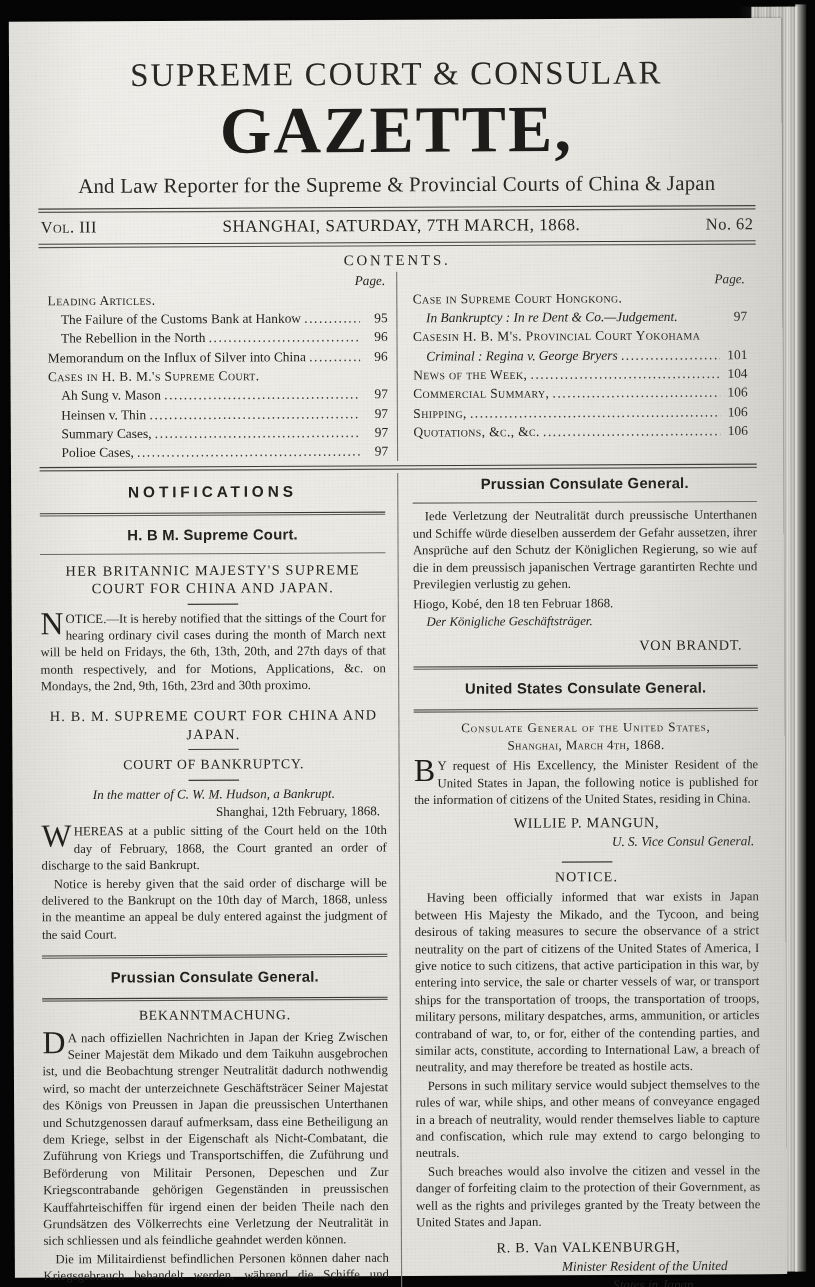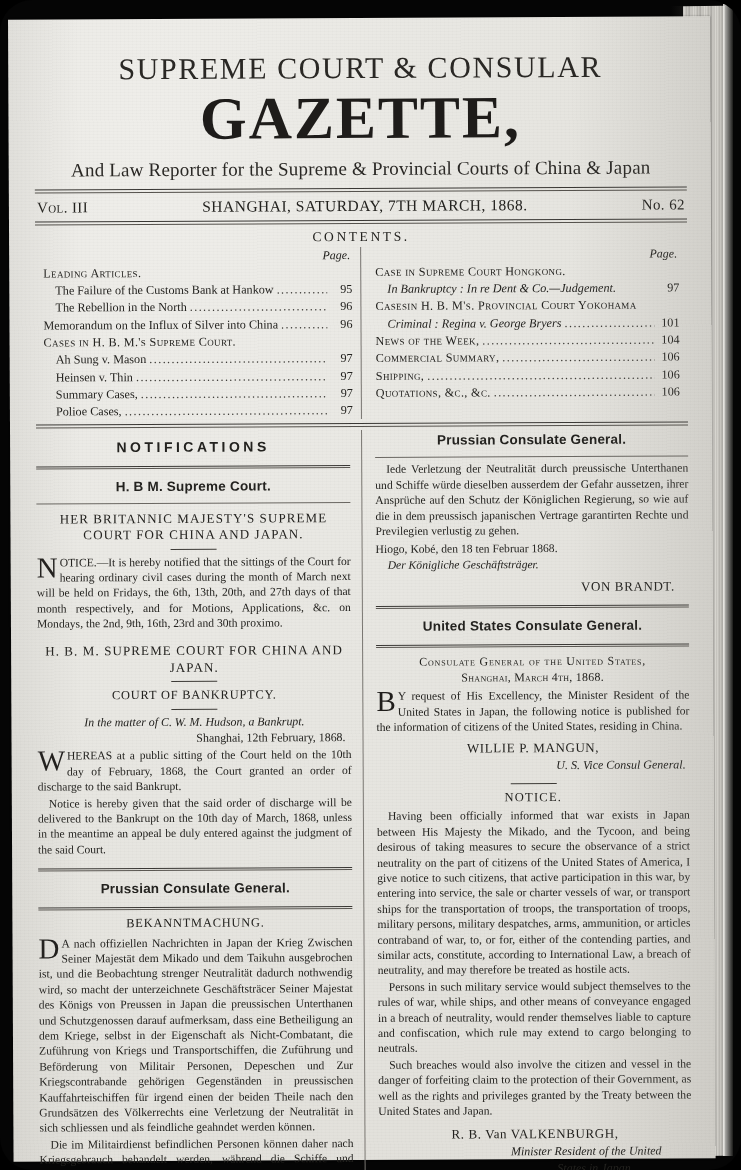--- a/index.html
+++ b/index.html
@@ -8,21 +8,20 @@
     margin: 0; padding: 0;
     width: 741px; height: 1170px;
     background: #000;
     overflow: hidden;
   }
   #scan {
     position: relative;
     width: 741px; height: 1170px;
     background: #050505;
     overflow: hidden;
-    border-radius: 32px;
   }
 
   
   #sheet {
     position: absolute;
     left: 8px; top: 18px;
     width: 702px; height: 1142px;
     background:
       radial-gradient(ellipse at 20% 12%, #efeeea 0%, #e7e6e1 45%, #dedcd6 100%);
     transform: rotate(-0.28deg);

